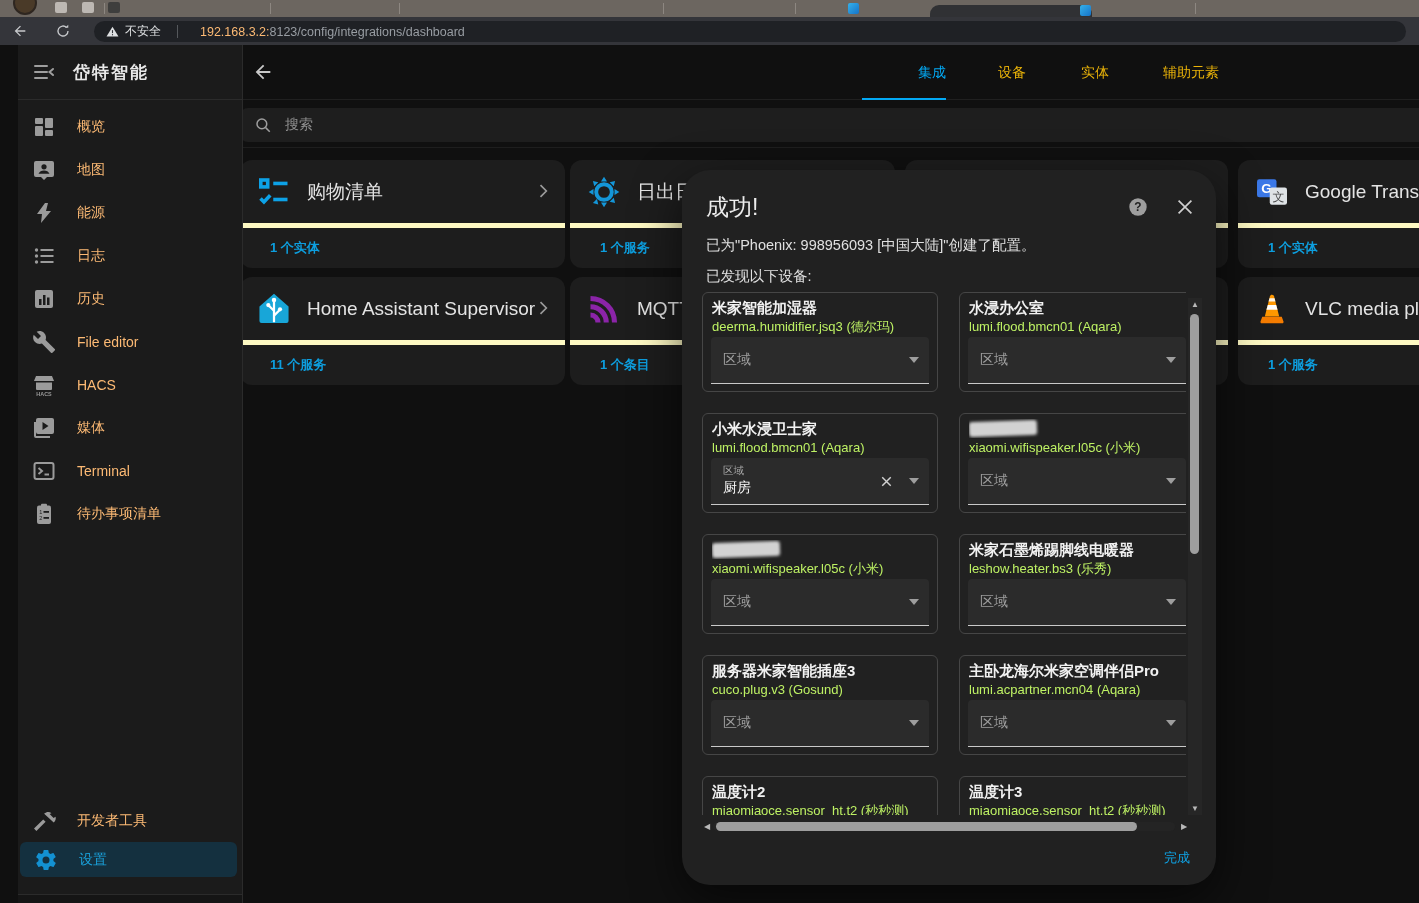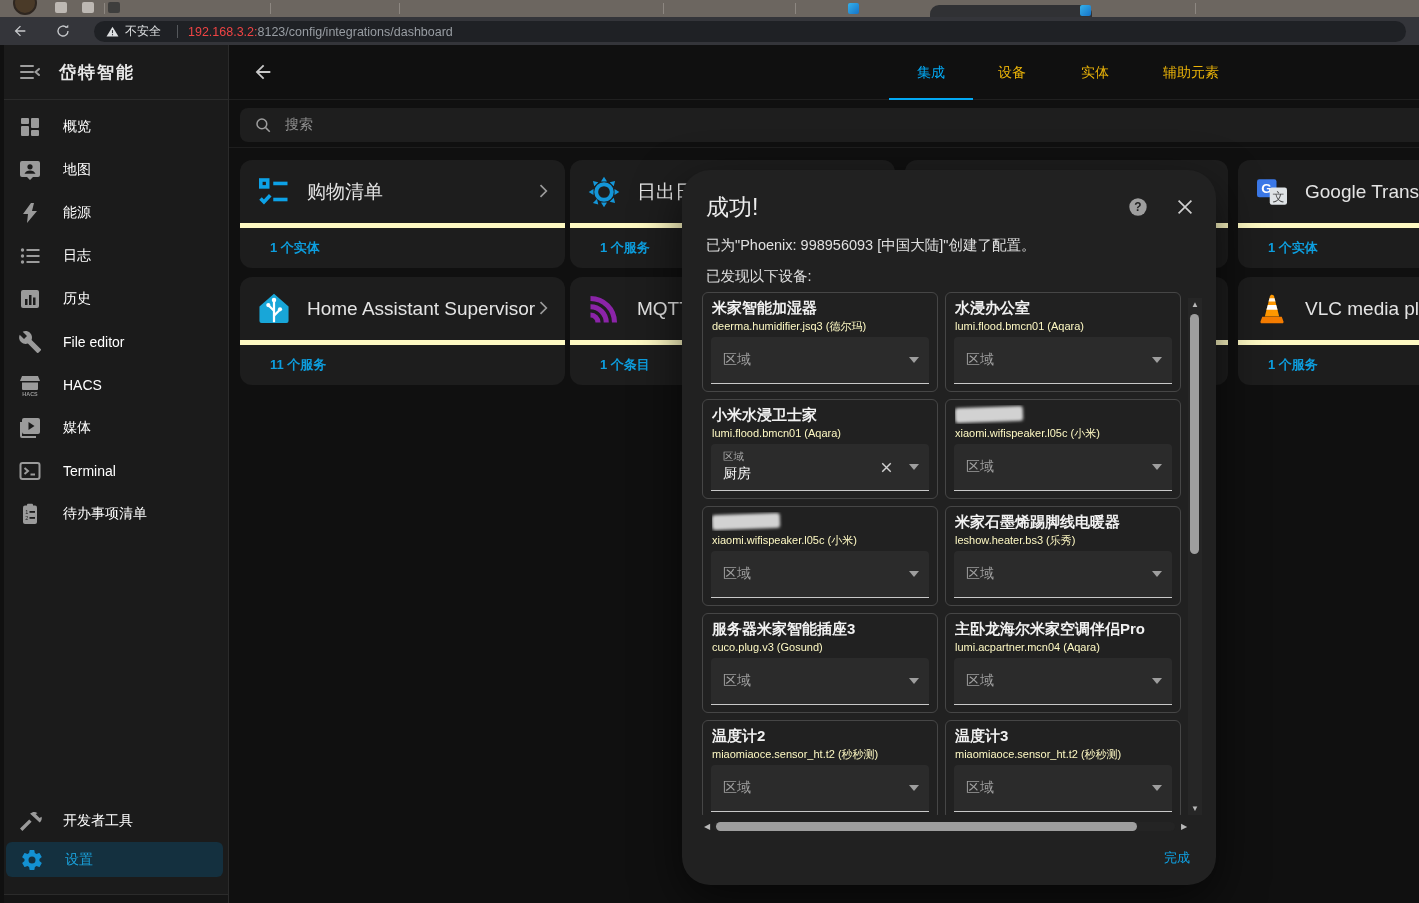--- a/index.html
+++ b/index.html
@@ -18,33 +18,33 @@
   .favicon { position:absolute; top:3px; width:11px; height:11px; border-radius:2px;
     background:linear-gradient(135deg,#35b1ea,#1673c8); }
 
   .toolbar { position:absolute; left:0; top:17px; width:1419px; height:28px; background:#34353a; z-index:40; }
   .tb-icon { position:absolute; top:6px; width:16px; height:16px; color:#c7c9cc; cursor:pointer; }
   .url-pill { position:absolute; left:94px; top:4px; height:21px; width:1312px; background:#1f2125;
     border-radius:11px; display:flex; align-items:center; padding:0 12px; }
   .warn-icon { width:13px; height:13px; }
   .warn-label { color:#dfe1e3; font-size:12px; margin:0 6px; }
   .pill-sep { width:1px; height:13px; background:#55585c; margin:0 10px; }
-  .url-host { color:#ef4444; font-size:12.5px; }
+  .url-host { color:#fdba74; font-size:12.5px;margin-left:12px; }
   .url-path { color:#989da3; font-size:12.5px; }
 
   
-  .sidebar { position:absolute; left:4px; top:45px; width:225px; bottom:0; background:#1b1b1b;
+  .sidebar { position:absolute; left:18px; top:45px; width:225px; bottom:0; background:#1b1b1b;
     border-right:1px solid #2b2b2b; z-index:5; }
   .sidebar-header { height:55px; border-bottom:1px solid #2b2b2b; display:flex; align-items:center; }
   .menu-btn { width:24px; height:24px; margin-left:14px; color:#9e9e9e; cursor:pointer; }
   .sidebar-title { margin-left:17px; font-size:17px; font-weight:700; color:#e8e8e8; letter-spacing:2px; }
   .side-list { position:absolute; top:60px; left:0; right:0; }
   .side-item { height:43px; display:flex; align-items:center; padding-left:14px; cursor:pointer; border-radius:6px; }
   .side-icon { width:24px; height:24px; color:#9b9b9b; flex:none; }
-  .side-label { margin-left:21px; font-size:14px; font-weight:500; color:#ffffff; white-space:nowrap; }
+  .side-label { margin-left:21px; font-size:14px; font-weight:500; color:#fdba74; white-space:nowrap; }
   .side-bottom { position:absolute; left:0; right:0; bottom:26px; }
   .side-item.active { background:#14303f; margin:0 5px 0 2px; height:35px; }
   .side-item.active .side-icon { color:#1391d2; }
   .side-item.active .side-label { color:#1a9fd8; }
   .side-divider { position:absolute; left:0; right:0; bottom:8px; height:1px; background:#2b2b2b; }
   .side-foot { position:absolute; left:0; right:0; bottom:0; height:8px; background:#151515; }
 
   
   .main { position:absolute; left:226px; top:45px; right:0; bottom:0; background:#101010; }
   .main-header { position:absolute; top:0; left:0; right:0; height:55px; border-bottom:1px solid #202020; }
@@ -71,24 +71,24 @@
   
   .dialog { position:absolute; left:456px; top:125px; width:534px; height:715px; background:#212121;
     border-radius:28px; box-shadow:0 16px 48px rgba(0,0,0,.6); z-index:20; }
   .dlg-title { position:absolute; left:24px; top:22px; font-size:23px; color:#ececec; }
   .dlg-help { position:absolute; left:445px; top:26px; width:22px; height:22px; color:#9e9e9e; cursor:pointer; }
   .dlg-close { position:absolute; left:492px; top:26px; width:22px; height:22px; color:#cfcfcf; cursor:pointer; }
   .dlg-message { position:absolute; left:24px; top:66px; font-size:14.5px; color:#e0e0e0; }
   .dlg-discovered { position:absolute; left:24px; top:97px; font-size:14.5px; color:#e0e0e0; }
 
   .devices-viewport { position:absolute; left:20px; top:122px; width:484px; height:523px; overflow:hidden; }
-  .devices-grid { display:grid; grid-template-columns:236px 236px; gap:7px; }
+  .devices-grid { display:grid; grid-template-columns:236px 236px; gap:21px; }
   .dev-card { height:100px; border:1px solid #464646; border-radius:6px; padding:5px 9px; position:relative; }
   .dev-name { font-size:15px; font-weight:700; color:#f1f1f1; line-height:19px; white-space:nowrap; overflow:hidden; }
-  .dev-model { font-size:11px; color:#fef9c3; line-height:19px; white-space:nowrap; overflow:hidden; }
+  .dev-model { font-size:13px; color:#bef264; line-height:19px; white-space:nowrap; overflow:hidden; }
   .censor-blob { width:68px; height:15px; margin:2px 0; background:#e2e2e2; border-radius:3px;
     filter:blur(1.5px); opacity:.92; transform:rotate(-2deg); }
   .dev-select { position:absolute; left:8px; right:8px; bottom:7px; height:47px; background:#2b2b2b;
     border-radius:4px 4px 0 0; border-bottom:1px solid #c9c9c9; cursor:pointer; }
   .sel-label-empty { position:absolute; left:12px; top:50%; transform:translateY(-50%); font-size:14px; color:#9e9e9e; }
   .sel-caret { position:absolute; right:10px; top:50%; transform:translateY(-50%); width:10px; height:6px; color:#9e9e9e; }
   .sel-label-small { position:absolute; left:12px; top:6px; font-size:10.5px; color:#a8a8a8; }
   .sel-value { position:absolute; left:12px; top:21px; font-size:14px; font-weight:500; color:#fafafa; }
   .sel-clear { position:absolute; right:34px; top:15px; width:17px; height:17px; color:#d2d2d2; cursor:pointer; }
 
@@ -287,21 +287,21 @@
 </div>
 
 <div class="main">
   <div class="main-header">
     <span class="back-btn" id="page-back">
         <svg viewBox="0 0 24 24" fill="currentColor">
           <path d="M20 11H7.8l5.6-5.6L12 4l-8 8 8 8 1.4-1.4L7.8 13H20z"></path>
         </svg>
       </span>
     <div id="tabs-holder">
-        <div class="tab active" style="left: 663px; width: 84px;">
+        <div class="tab active" style="left: 636px; width: 84px; justify-content: flex-end;">
           <span>集成</span>
         </div>
         <div class="tab" style="left: 744px; width: 84px;">
           <span>设备</span>
         </div>
         <div class="tab" style="left: 827px; width: 84px;">
           <span>实体</span>
         </div>
         <div class="tab" style="left: 910px; width: 110px;">
           <span>辅助元素</span>

